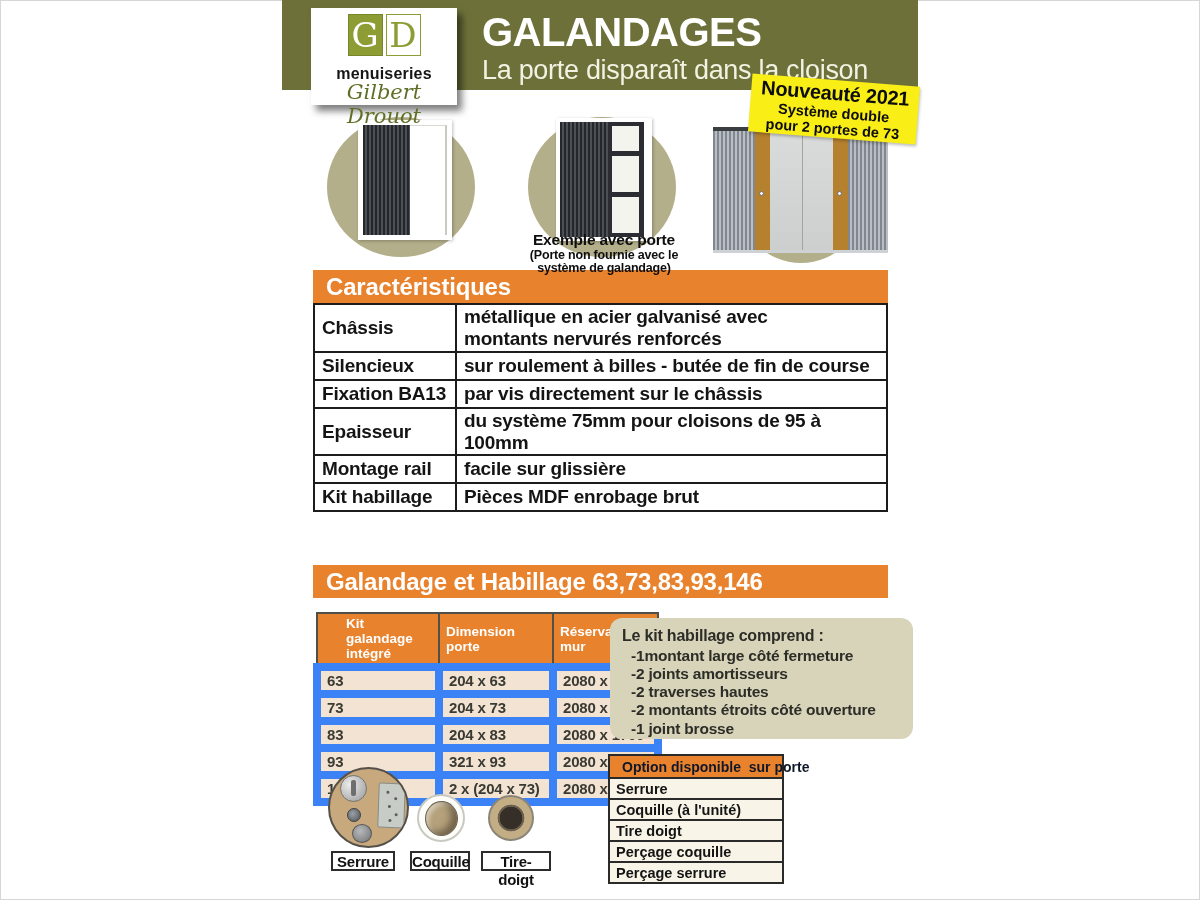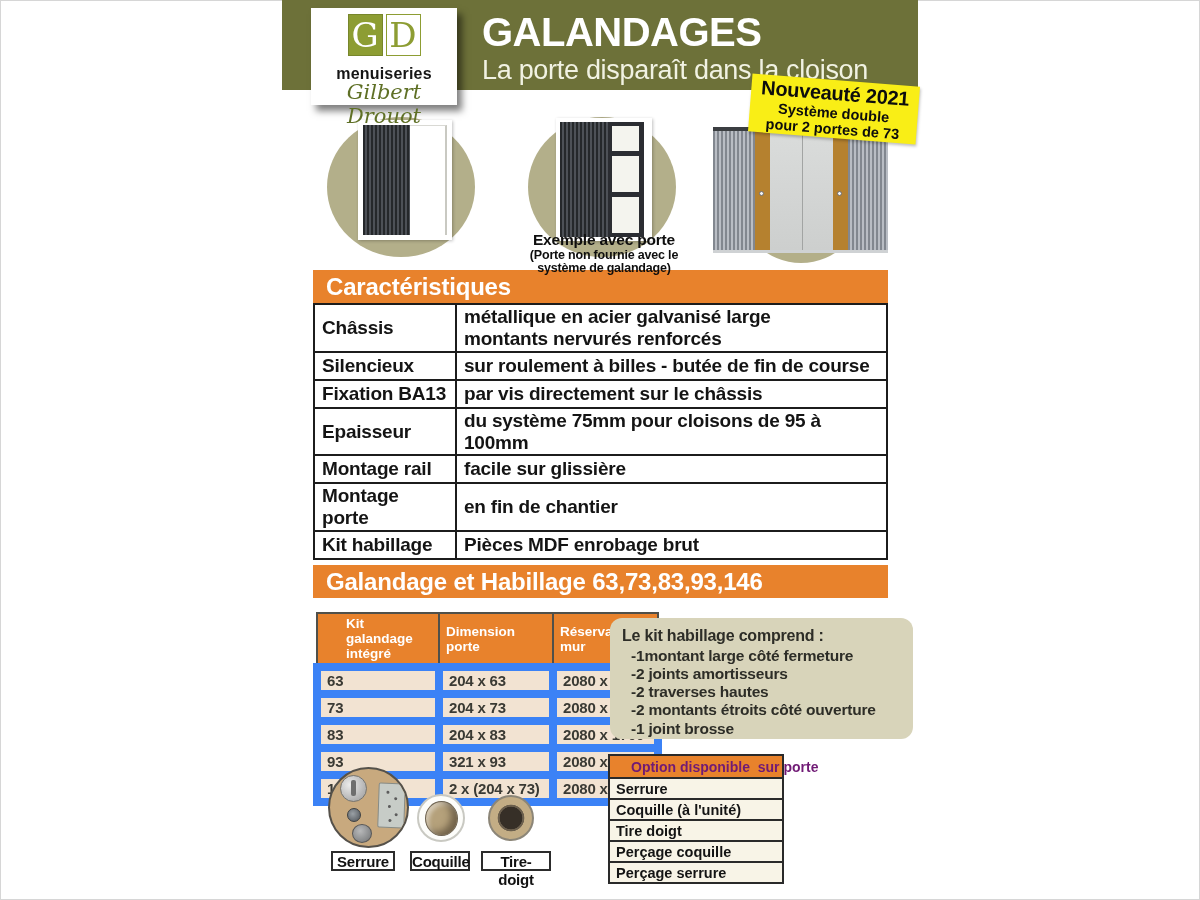--- a/index.html
+++ b/index.html
@@ -91,21 +91,21 @@
 
   
   .kitbox{position:absolute;left:610px;top:618px;width:303px;height:121px;background:#d8d4ba;
           border-radius:12px;padding:9px 12px;box-sizing:border-box;color:#2d2d27;font-weight:bold;}
   .kitbox .kt{font-size:16px;letter-spacing:-.2px;}
   .kitbox ul{margin:2px 0 0 9px;padding:0;list-style:none;font-size:15.5px;line-height:1.17;letter-spacing:-.2px;}
 
   
   .otable{position:absolute;left:608px;top:754px;width:176px;border-collapse:collapse;
           font-weight:bold;table-layout:fixed;}
-  .otable th{background:#e8822c;color:#701a75;font-size:14px;text-align:left;padding:1px 21px;
+  .otable th{background:#e8822c;color:#0f172a;font-size:14px;text-align:left;padding:1px 12px;
              border:2px solid #2a2a2a;height:19px;white-space:pre;}
   .otable td{background:#f8f4e7;color:#141414;font-size:14.5px;padding:1px 6px;
              border:2px solid #2a2a2a;height:17px;}
 
   
   .hw{position:absolute;border-radius:50%;box-sizing:border-box;}
   #serrure-img{left:328px;top:767px;width:81px;height:81px;background:#c8a97e;
                border:2px solid #55514a;overflow:hidden;}
   .thumb{position:absolute;left:10px;top:6px;width:27px;height:27px;border-radius:50%;
          background:radial-gradient(circle at 35% 35%,#ececec,#989898);border:1px solid #74736f;box-sizing:border-box;}
@@ -187,42 +187,38 @@
     <span class="dot d1"></span>
     <span class="dot d2"></span>
   </div>
 
   <div class="obar" id="bar1">Caractéristiques</div>
 
   <table class="ctable">
     <tbody>
         <tr class="tall">
       <td class="lbl">Châssis</td>
-      <td class="val">métallique en acier galvanisé large
+      <td class="val">métallique en acier galvanisé avec
 montants nervurés renforcés</td>
     </tr>
     <tr>
       <td class="lbl">Silencieux</td>
       <td class="val">sur roulement à billes - butée de fin de course</td>
     </tr>
     <tr>
       <td class="lbl">Fixation BA13</td>
       <td class="val">par vis directement sur le châssis</td>
     </tr>
     <tr>
       <td class="lbl">Epaisseur</td>
       <td class="val">du système 75mm pour cloisons de 95 à 100mm</td>
     </tr>
     <tr>
       <td class="lbl">Montage rail</td>
       <td class="val">facile sur glissière</td>
-    </tr>
-    <tr>
-      <td class="lbl">Montage porte</td>
-      <td class="val">en fin de chantier</td>
     </tr>
     <tr>
       <td class="lbl">Kit habillage</td>
       <td class="val">Pièces MDF enrobage brut</td>
     </tr>
   </tbody>
     </table>
 
   <div class="obar" id="bar2">Galandage et Habillage 63,73,83,93,146</div>
 

